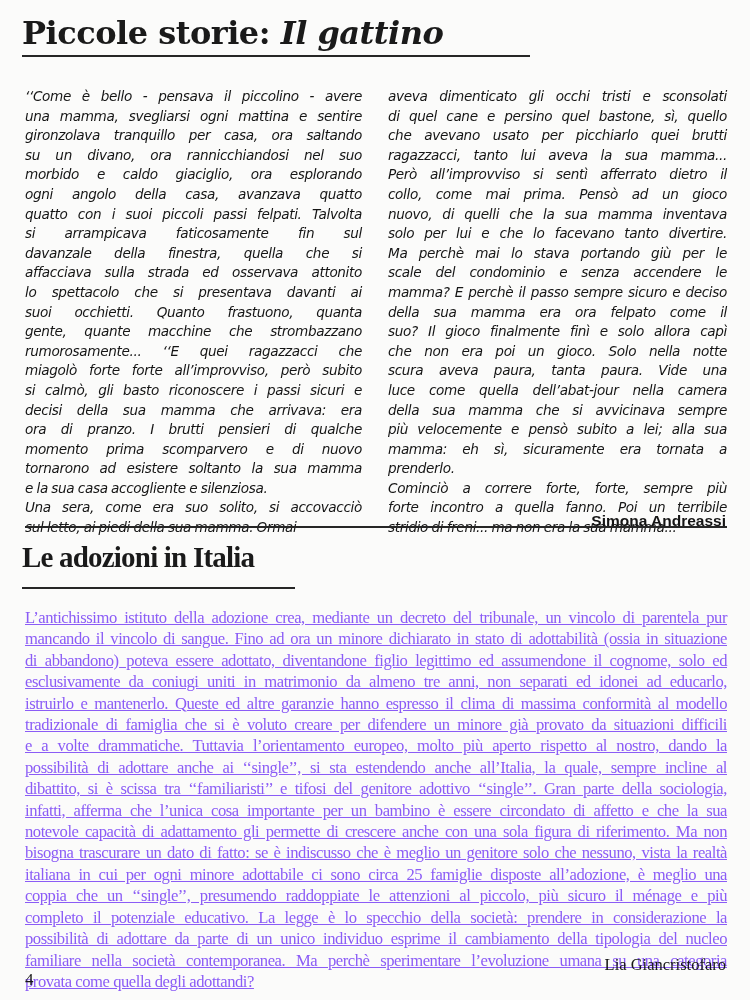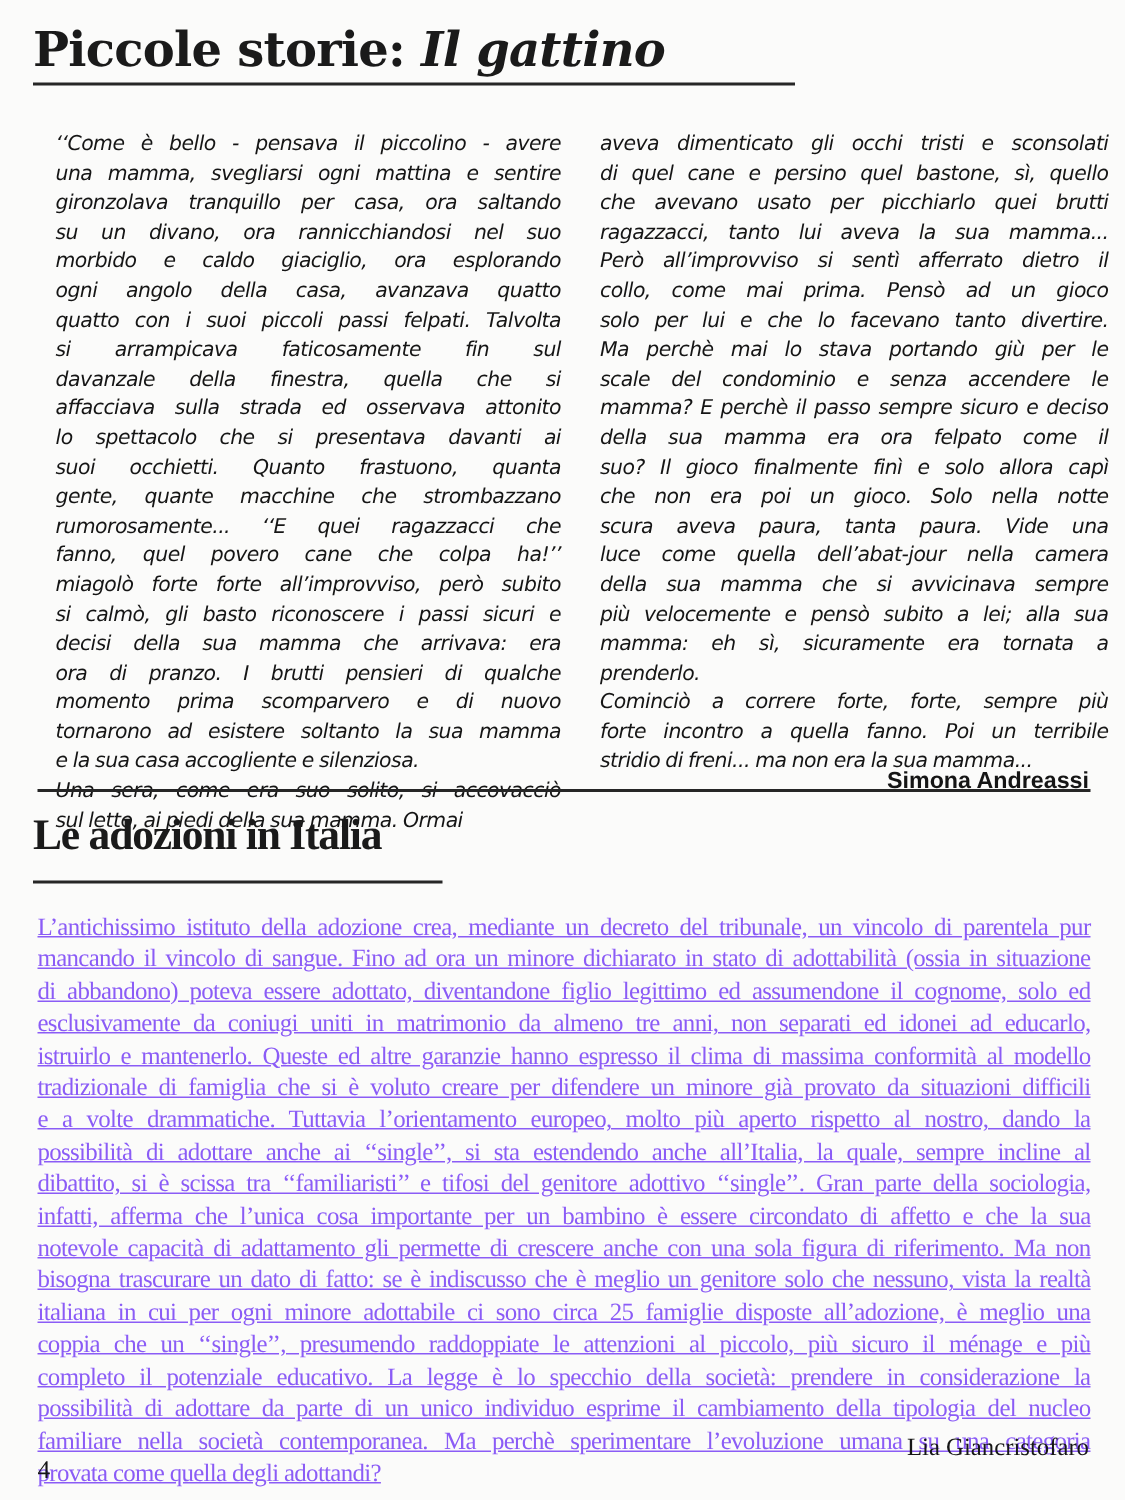--- a/index.html
+++ b/index.html
@@ -13,21 +13,21 @@
     font-family: "DejaVu Serif", "Liberation Serif", serif;
     font-weight: bold; font-size: 32px; letter-spacing: -0.5px;
     color: #1a1a1a; white-space: nowrap;
   }
   .title1 .ital { font-style: italic; }
   .rule { background: #262626; height: 2px; }
   .col {
     font-family: "DejaVu Sans", "Liberation Sans", sans-serif;
     font-style: italic; font-size: 13.6px; line-height: 19.6px;
     text-align: justify; color: #151515;
-    letter-spacing: -0.35px; word-spacing: -0.5px; margin-left: 12px;
+    letter-spacing: -0.35px; word-spacing: -0.5px;
   }
   .col .line { display: block; text-align: justify; text-align-last: justify; white-space: nowrap; overflow: visible; }
   .col .line.last { text-align-last: left; }
   .sig1 {
     font-family: "Liberation Sans", sans-serif; font-weight: bold;
     font-size: 15.5px; color: #151515; text-align: right; margin-top: 27px;
   }
   .title2 {
     left: 22px; top: 541px;
     font-family: Liberation Serif, serif;
@@ -68,38 +68,38 @@
     <span class="line">morbido e caldo giaciglio, ora esplorando</span>
     <span class="line">ogni angolo della casa, avanzava quatto</span>
     <span class="line">quatto con i suoi piccoli passi felpati. Talvolta</span>
     <span class="line">si arrampicava faticosamente fin sul</span>
     <span class="line">davanzale della finestra, quella che si</span>
     <span class="line">affacciava sulla strada ed osservava attonito</span>
     <span class="line">lo spettacolo che si presentava davanti ai</span>
     <span class="line">suoi occhietti. Quanto frastuono, quanta</span>
     <span class="line">gente, quante macchine che strombazzano</span>
     <span class="line">rumorosamente... ‘‘E quei ragazzacci che</span>
-    <span class="line">fanno, quel povero cane che colpa ha!’’</span>
     <span class="line">miagolò forte forte all’improvviso, però subito</span>
     <span class="line">si calmò, gli basto riconoscere i passi sicuri e</span>
     <span class="line">decisi della sua mamma che arrivava: era</span>
     <span class="line">ora di pranzo. I brutti pensieri di qualche</span>
     <span class="line">momento prima scomparvero e di nuovo</span>
     <span class="line">tornarono ad esistere soltanto la sua mamma</span>
     <span class="line last">e la sua casa accogliente e silenziosa.</span>
     <span class="line">Una sera, come era suo solito, si accovacciò</span>
     <span class="line last">sul letto, ai piedi della sua mamma. Ormai</span>
   </div>
 <div class="abs col" id="col-right" style="left:388px; top:87px; width:339px;">
     <span class="line">aveva dimenticato gli occhi tristi e sconsolati</span>
     <span class="line">di quel cane e persino quel bastone, sì, quello</span>
     <span class="line">che avevano usato per picchiarlo quei brutti</span>
     <span class="line">ragazzacci, tanto lui aveva la sua mamma...</span>
     <span class="line">Però all’improvviso si sentì afferrato dietro il</span>
     <span class="line">collo, come mai prima. Pensò ad un gioco</span>
+    <span class="line">nuovo, di quelli che la sua mamma inventava</span>
     <span class="line">solo per lui e che lo facevano tanto divertire.</span>
     <span class="line">Ma perchè mai lo stava portando giù per le</span>
     <span class="line">scale del condominio e senza accendere le</span>
     <span class="line">mamma? E perchè il passo sempre sicuro e deciso</span>
     <span class="line">della sua mamma era ora felpato come il</span>
     <span class="line">suo? Il gioco finalmente finì e solo allora capì</span>
     <span class="line">che non era poi un gioco. Solo nella notte</span>
     <span class="line">scura aveva paura, tanta paura. Vide una</span>
     <span class="line">luce come quella dell’abat-jour nella camera</span>
     <span class="line">della sua mamma che si avvicinava sempre</span>

